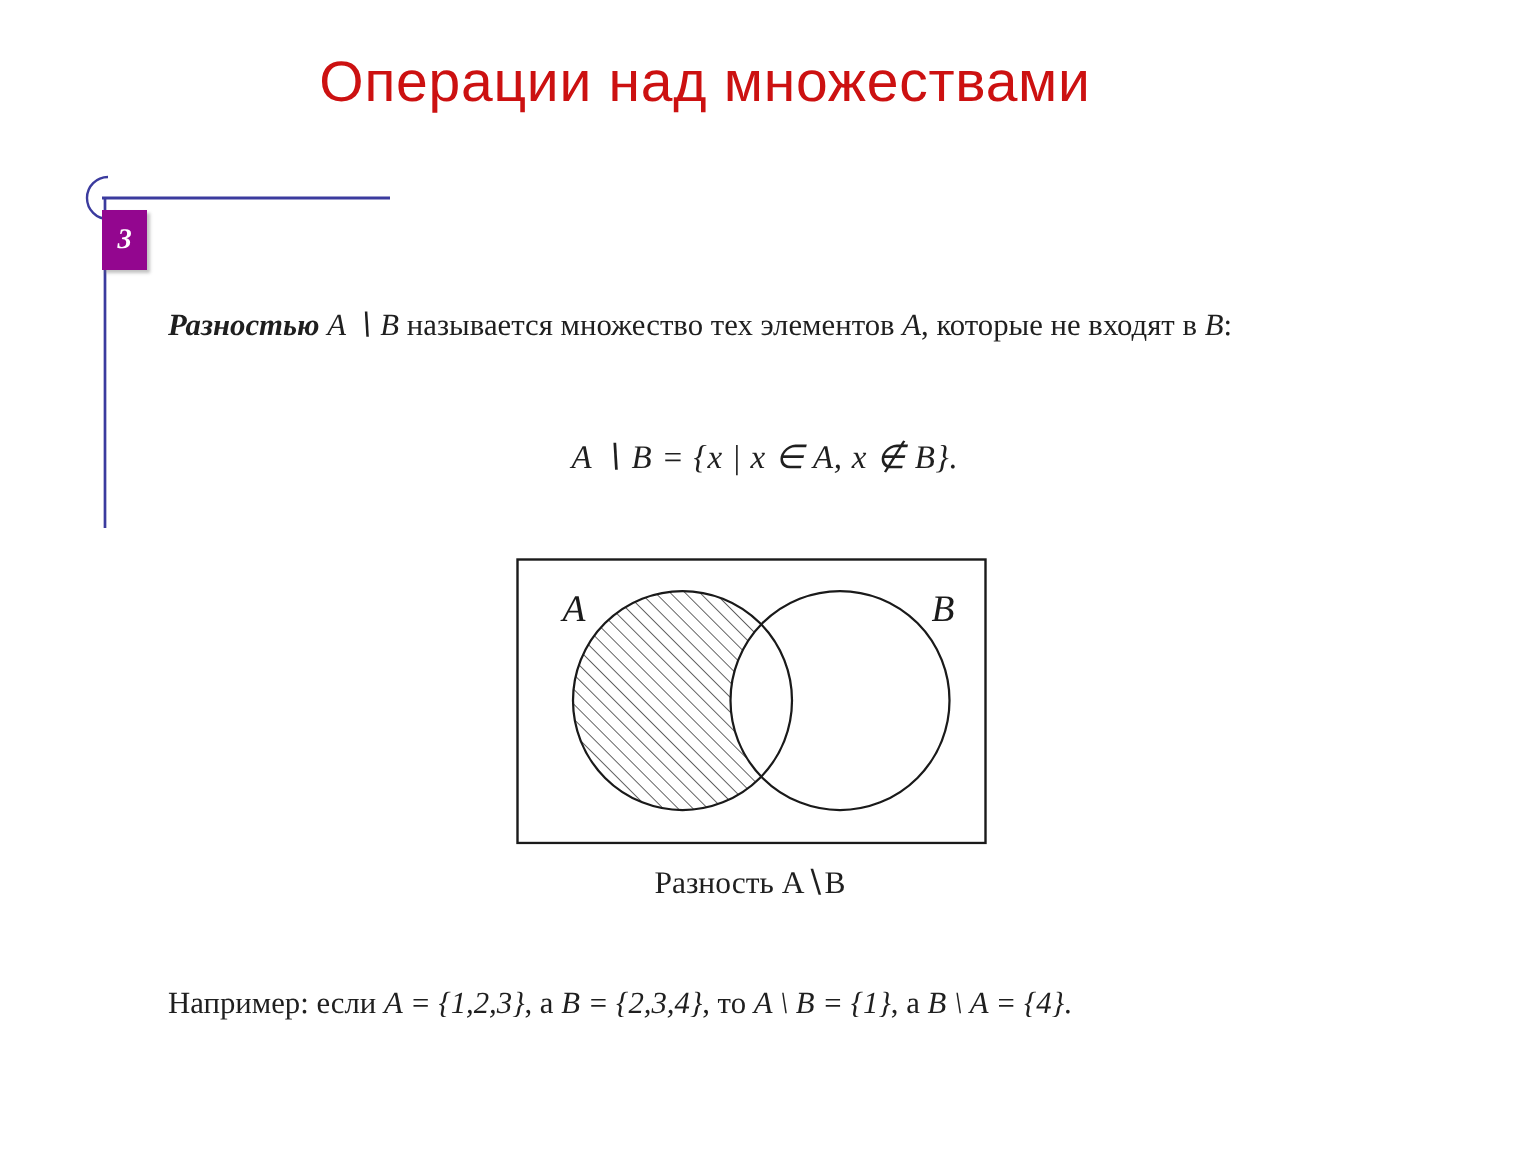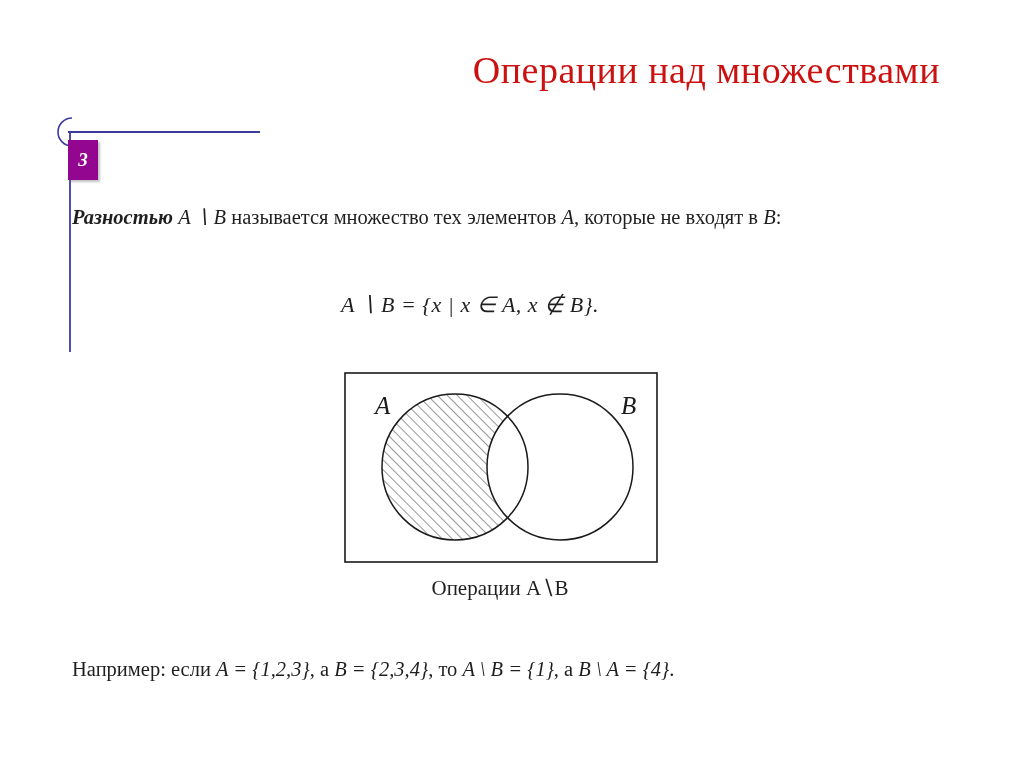--- a/index.html
+++ b/index.html
@@ -13,24 +13,24 @@
     position: relative;
     overflow: hidden;
     font-family: "Liberation Serif", serif;
     color: #1a1a1a;
   }
 
   
   #slide-title {
     position: absolute;
     left: 0;
-    top: 48px;
+    top: 34px;
     width: 940px;
-    text-align: right;
-    font-family: Liberation Serif, serif;
+    text-align: center;
+    font-family: Liberation Sans, sans-serif;
     font-size: 38px;
     font-weight: 400;
     letter-spacing: 0.5px;
     color: #cc1111;
     white-space: nowrap;
   }
 
   
   #decor-layer {
     position: absolute;
@@ -56,20 +56,21 @@
     display: flex;
     align-items: center;
     justify-content: center;
   }
 
   
   .math-text {
     position: absolute;
     font-family: "Liberation Serif", serif;
     color: #1f1f1f;
+    padding-left: 40px;
   }
   #definition-text {
     left: 72px;
     top: 200px;
     width: 878px;
     font-size: 20.5px;
     line-height: 34px;
     text-align: justify;
   }
   #definition-text .term {
@@ -155,17 +156,17 @@
 
   <rect x="0" y="0" width="314" height="191" fill="url(#hatch)" mask="url(#mask-a-minus-b)"></rect>
 
   <circle cx="111" cy="95" r="73" fill="none" stroke="#1a1a1a" stroke-width="1.5"></circle>
   <circle cx="216" cy="95" r="73" fill="none" stroke="#1a1a1a" stroke-width="1.5"></circle>
 
   <text id="venn-label-a" x="31" y="42" font-family="Liberation Serif, serif" font-style="italic" font-size="25" fill="#1a1a1a">A</text>
   <text id="venn-label-b" x="277" y="42" font-family="Liberation Serif, serif" font-style="italic" font-size="25" fill="#1a1a1a">B</text>
 </svg>
 
-<div id="venn-caption">Операции A∖B</div>
+<div id="venn-caption">Разность A∖B</div>
 
 <div id="example-text" class="math-text">
   <span>Например: если </span><span class="var nb">A = {1,2,3}</span><span>, а </span><span class="var nb">B = {2,3,4}</span><span>, то </span><span class="var nb">A \ B = {1}</span><span>, а </span><span class="var nb">B \ A = {4}</span><span>.</span>
 </div>
 
 </body></html>

